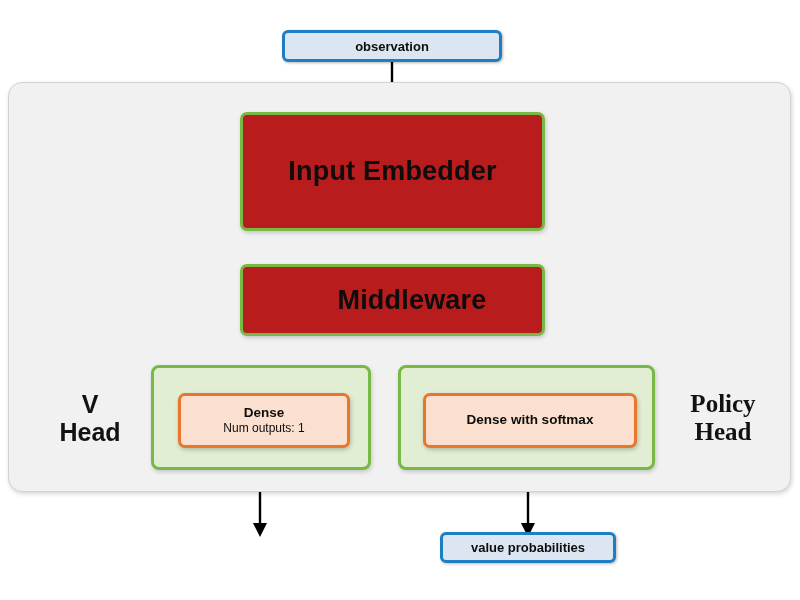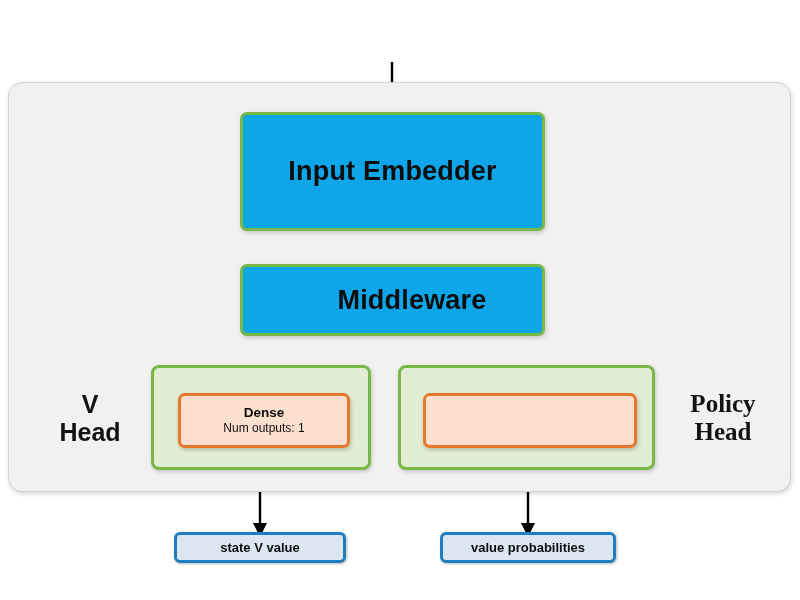--- a/index.html
+++ b/index.html
@@ -46,21 +46,21 @@
     position: absolute;
     background: #f1f1f1;
     border: 1px solid #d2d2d2;
     border-radius: 14px;
     box-sizing: border-box;
     box-shadow: 1px 2px 4px rgba(0,0,0,0.16);
   }
 
   
   .green-box {
-    background: #0ea5e9;
+    background: #b91c1c;
     border: 3px solid #78b945;
     border-radius: 7px;
     box-shadow: 1px 2px 4px rgba(0,0,0,0.18);
   }
   .green-box .title {
     font-size: 27px;
     font-weight: bold;
     letter-spacing: 0.2px;
   }
 
@@ -125,20 +125,23 @@
     <path d="M392,336 L392,347 Q392,355 384,355 L268,355 Q260,355 260,363 L260,392" fill="none" stroke="#000000" stroke-width="2.4" marker-end="url(#arrowhead)"></path>
     <path d="M392,336 L392,347 Q392,355 400,355 L520,355 Q528,355 528,363 L528,392" fill="none" stroke="#000000" stroke-width="2.4" marker-end="url(#arrowhead)"></path>
 
     <line x1="260" y1="452" x2="260" y2="528" stroke="#000000" stroke-width="2.4" marker-end="url(#arrowhead)"></line>
 
     <line x1="528" y1="452" x2="528" y2="528" stroke="#000000" stroke-width="2.4" marker-end="url(#arrowhead)"></line>
   </svg>
 
   <div class="panel" style="left:8px; top:82px; width:783px; height:410px;"></div>
 
+  <div class="node io-box" style="left:282px; top:30px; width:220px; height:32px;">
+    <span>observation</span>
+  </div>
 
   <div class="node green-box" style="left:240px; top:112px; width:305px; height:119px;">
     <span class="title">Input Embedder</span>
   </div>
 
   <div class="node green-box" style="left:240px; top:264px; width:305px; height:72px;padding-left:39px;">
     <span class="title">Middleware</span>
   </div>
 
   <div class="head-group" style="left:151px; top:365px; width:220px; height:105px;padding-left:8px;">
@@ -148,29 +151,27 @@
     </div>
   </div>
 
   <div class="head-label" style="left:40px; top:380px; width:100px; height:76px;">
     <span>V</span>
     <span>Head</span>
   </div>
 
   <div class="head-group" style="left:398px; top:365px; width:257px; height:105px;">
     <div class="node dense-box" style="left:22px; top:25px; width:214px; height:55px;">
+      <span class="dense-title">Dense with softmax</span>
     </div>
   </div>
 
   <div class="head-label" style="left:664px; top:380px; width:118px; height:76px;font-family:Liberation Serif, serif;">
     <span>Policy</span>
     <span>Head</span>
   </div>
 
-  <div class="node io-box" style="left:174px; top:532px; width:172px; height:31px;">
-    <span>state V value</span>
-  </div>
 
   <div class="node io-box" style="left:440px; top:532px; width:176px; height:31px;">
     <span>value probabilities</span>
   </div>
 
 </div>
 
 </body></html>

